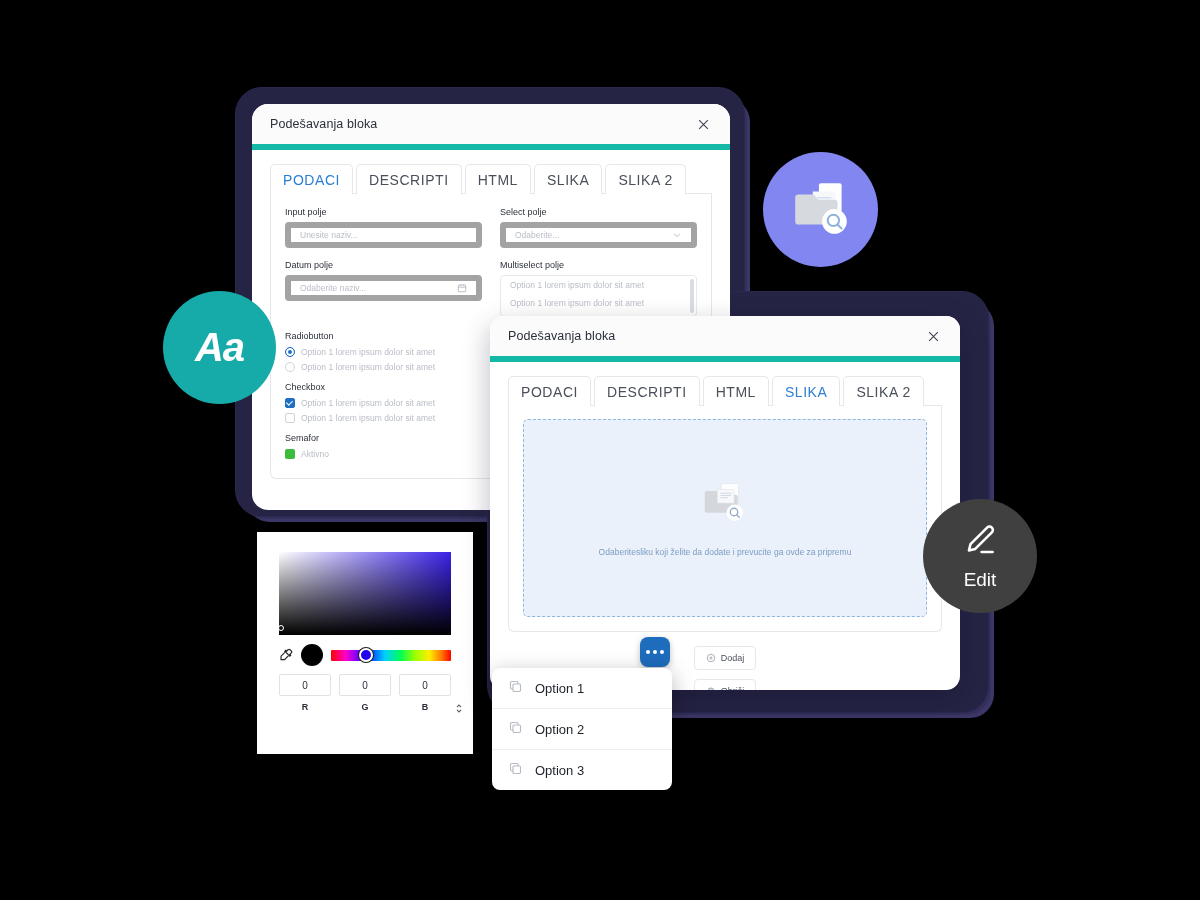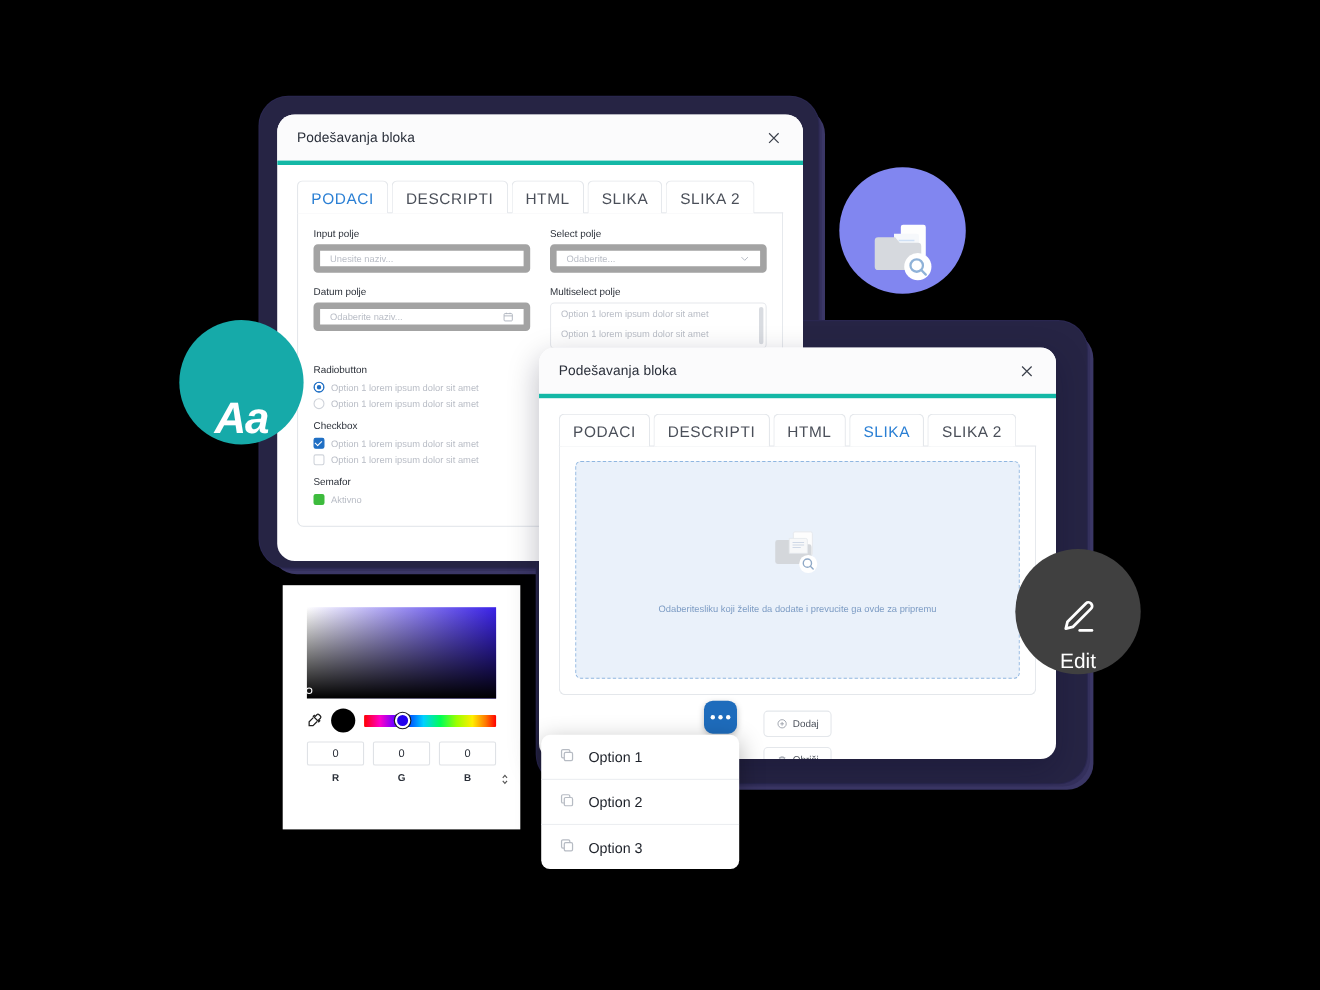--- a/index.html
+++ b/index.html
@@ -31,21 +31,21 @@
     border-radius: 16px;
     overflow: hidden;
   }
   .dialog.d1 { left: 252px; top: 104px; width: 478px; height: 406px; }
   .dialog.d2 { left: 490px; top: 316px; width: 470px; height: 374px;
                border-radius: 14px; box-shadow: 0 10px 28px rgba(10,10,40,.28); }
 
   .dlg-head {
     height: 46px;
     background: #fbfbfc;
-    border-bottom: 4px solid #14b8a6;
+    border-bottom: 6px solid #14b8a6;
     display: flex; align-items: center;
     padding: 0 18px;
   }
   .dlg-title { font-size: 12.5px; color: #2a2f3a; letter-spacing: .1px; }
   .dlg-close {
     margin-left: auto; width: 18px; height: 18px;
     color: #3c414c; display: flex; align-items: center; justify-content: center;
   }
   .dlg-close svg { width: 13px; height: 13px; }
 
@@ -225,21 +225,21 @@
     text-align: center; font-size: 9px; font-weight: bold;
     color: #2b3039; margin-top: 6px;
   }
   .spin {
     position: absolute; right: -12px; top: 28px;
     font-size: 8px; color: #555; line-height: 1;
   }
 
   
   .badge { position: absolute; border-radius: 50%; display: flex;
-           flex-direction: column; align-items: center; justify-content: flex-end; }
+           flex-direction: column; align-items: center; justify-content: center; }
   .badge.aa { left: 163px; top: 291px; width: 113px; height: 113px; background: #16aaa9; }
   .badge.aa span { font-size: 40px; font-style: italic; color: #fff; font-weight: bold; letter-spacing: -1px; }
   .badge.edit { left: 923px; top: 499px; width: 114px; height: 114px; background: #404040; gap: 4px; }
   .badge.edit span { font-size: 19px; color: #fff; }
   .badge.edit svg { width: 38px; height: 38px; color: #fff; }
   .badge.folder { left: 763px; top: 152px; width: 115px; height: 115px; background: #8186f0; }
   .badge.folder svg { width: 66px; height: 66px; }
 </style>
 </head>
 <body>

